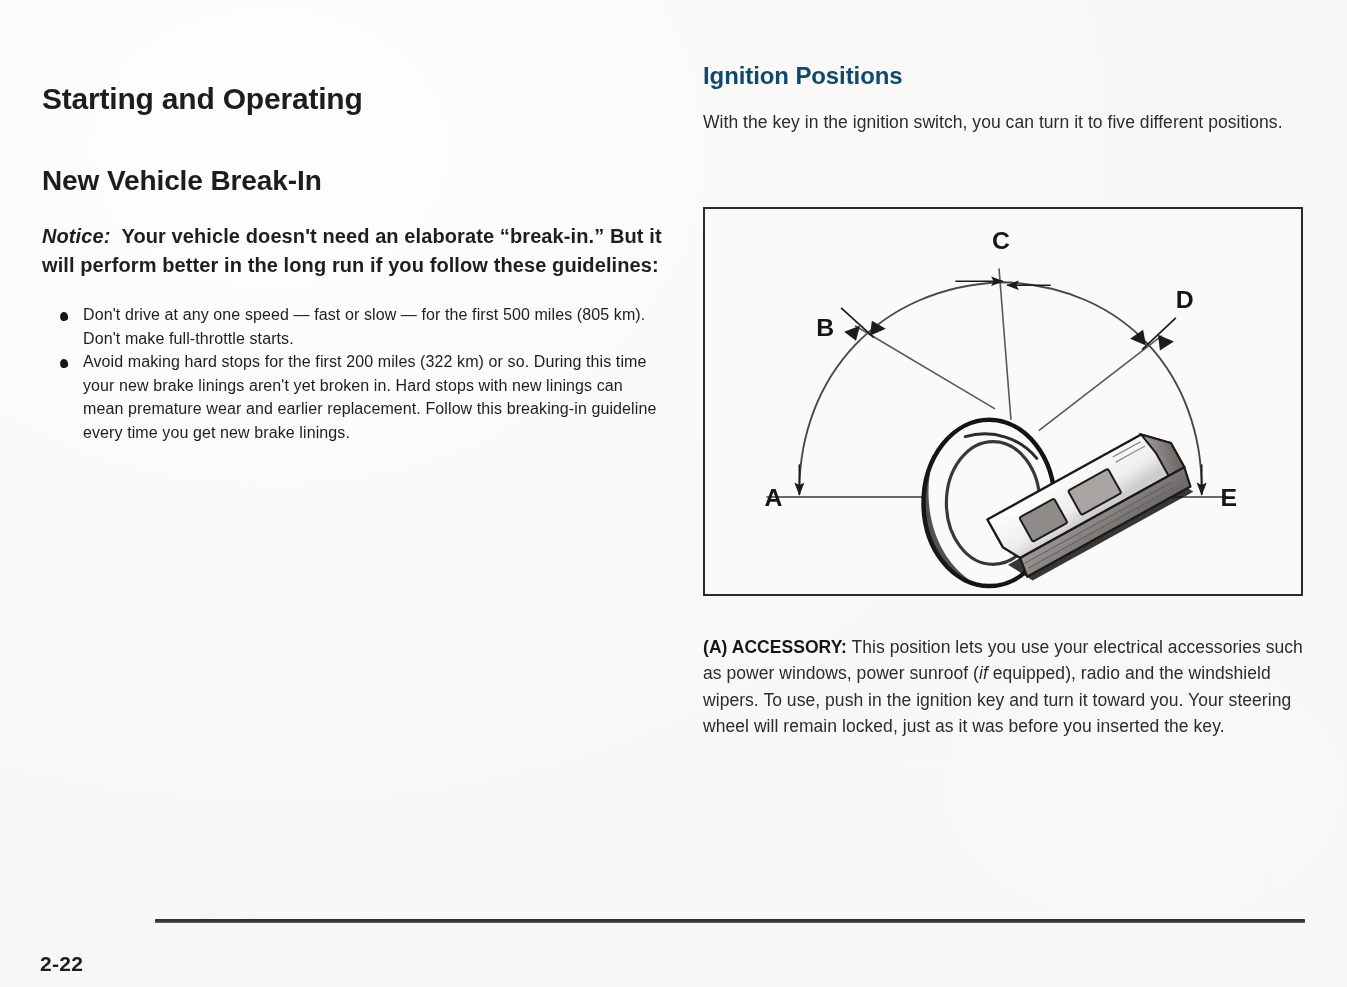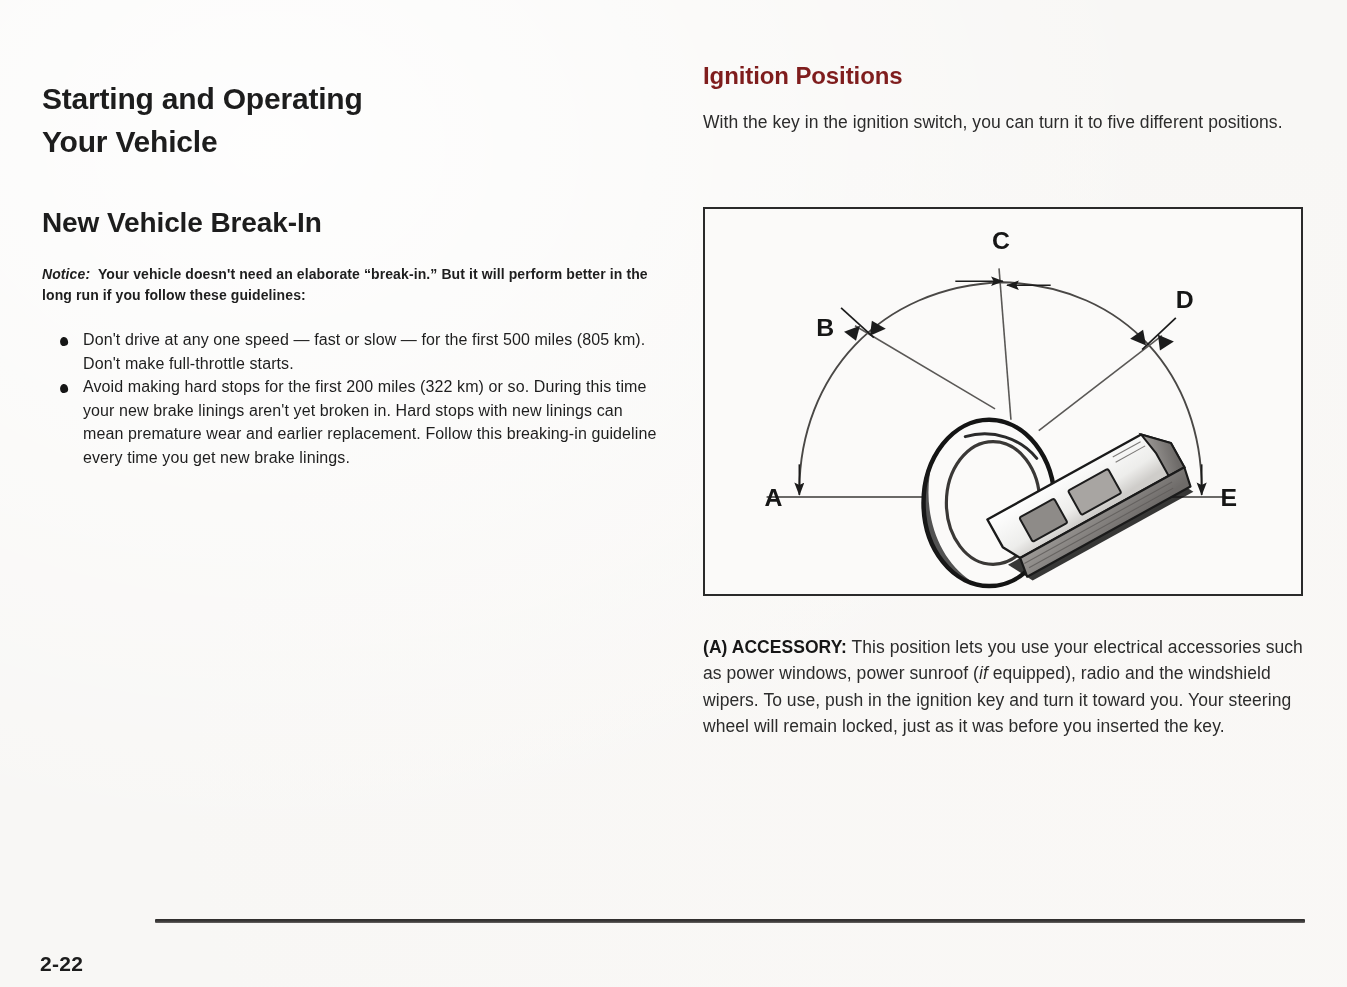--- a/index.html
+++ b/index.html
@@ -59,26 +59,26 @@
     font-weight: bold;
     letter-spacing: -0.1px;
     margin: 0;
     color: #1d1d1d;
   }
   h2.sect-right {
     font-size: 24px;
     font-weight: bold;
     letter-spacing: -0.1px;
     margin: 0;
-    color: #7f1d1d;
+    color: #0c4a6e;
   }
 
   
   .lbody {
-    font-size: 14px;
+    font-size: 20px;
     font-weight: bold;
     line-height: 1.47;
     color: #1e1e1e;
     letter-spacing: 0.1px;
   }
   .lbody em.notice {
     font-style: italic;
     font-weight: bold;
   }
   .bullets {
@@ -168,21 +168,20 @@
 </head>
 <body>
 
 <div class="page">
   <div class="paper-tint"></div>
 
   <div class="col-left">
 
     <h1 class="title">
       <span>Starting and Operating</span><br>
-      <span>Your Vehicle</span>
     </h1>
 
     <h2 class="sect" style="margin-top:44px;">New Vehicle Break-In</h2>
 
     <p class="lbody" style="margin:25px 0 0 0;">
       <em class="notice">Notice:</em>&nbsp;
       <span>Your vehicle doesn't need an elaborate “break-in.” But it will perform better in the long run if you follow these guidelines:</span>
     </p>
 
     <ul class="bullets" style="margin-top:23px;">

